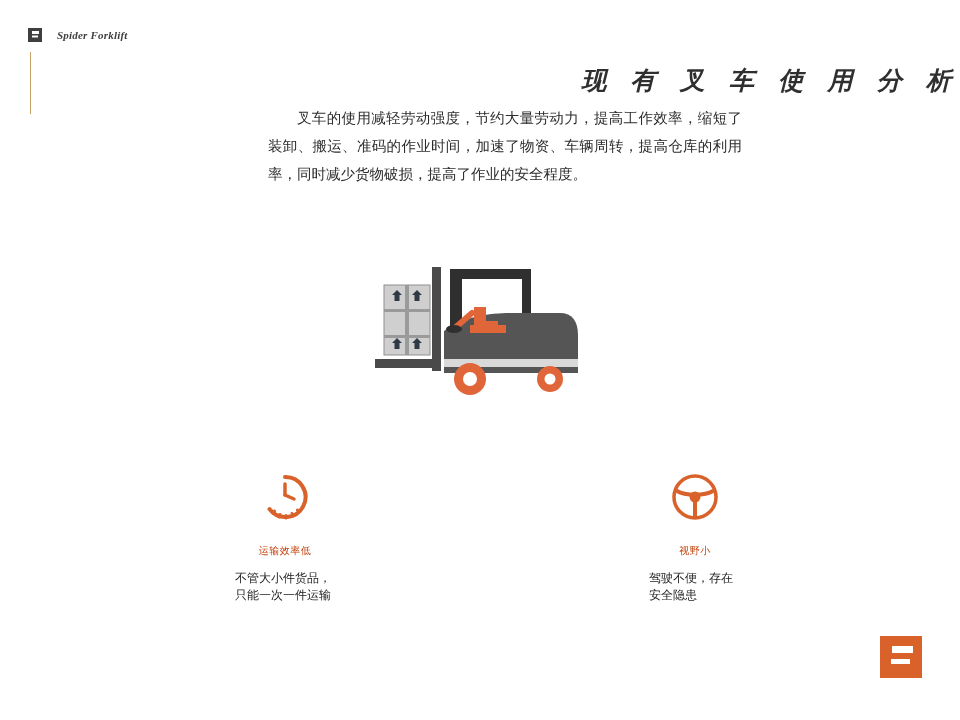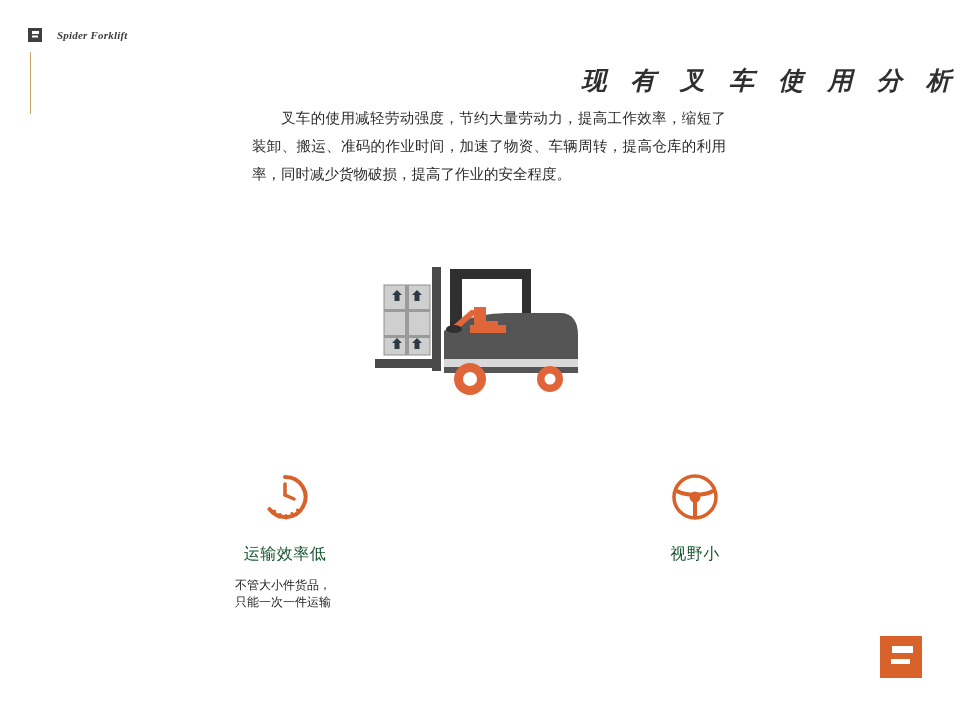--- a/index.html
+++ b/index.html
@@ -71,21 +71,21 @@
     font-style: italic;
     font-weight: bold;
     font-size: 25px;
     letter-spacing: 9px;
     color: #2f2f2f;
   }
 
   
   .intro {
     position: absolute;
-    left: 252px;
+    left: 268px;
     top: 104px;
     width: 474px;
     font-size: 14.5px;
     line-height: 28px;
     color: #2b2b2b;
     text-align: justify;
     text-indent: 29px;
   }
 
   
@@ -112,22 +112,22 @@
     position: relative;
   }
   .feature-icon {
     height: 58px;
     display: flex;
     align-items: center;
     justify-content: center;
   }
   .feature-title {
     margin-top: 18px;
-    font-size: 16px;
-    color: #14532d;
+    font-size: 10px;
+    color: #c2410c;
     letter-spacing: 0.5px;
   }
   .feature-desc {
     margin-top: 12px;
     font-size: 12px;
     line-height: 17px;
     color: #222;
     width: 100px;
     text-align: left;
     margin-left: auto;
@@ -235,17 +235,18 @@
   <div class="feature f3">
     <div class="feature-icon">
       <svg width="52" height="52" viewBox="0 0 52 52" xmlns="http://www.w3.org/2000/svg">
         <circle cx="26" cy="26" r="21" fill="none" stroke="#d9622b" stroke-width="3.5"></circle>
         <circle cx="26" cy="26" r="5.5" fill="#d9622b"></circle>
         <path d="M8 20 C16 25, 36 25, 44 20" fill="none" stroke="#d9622b" stroke-width="4" stroke-linecap="round"></path>
         <line x1="26" y1="31" x2="26" y2="46" stroke="#d9622b" stroke-width="4" stroke-linecap="round"></line>
       </svg>
     </div>
     <div class="feature-title">视野小</div>
+    <div class="feature-desc">驾驶不便，存在安全隐患</div>
   </div>
 
 </div>
 
 <div class="corner-logo"></div>
 
 </body></html>

